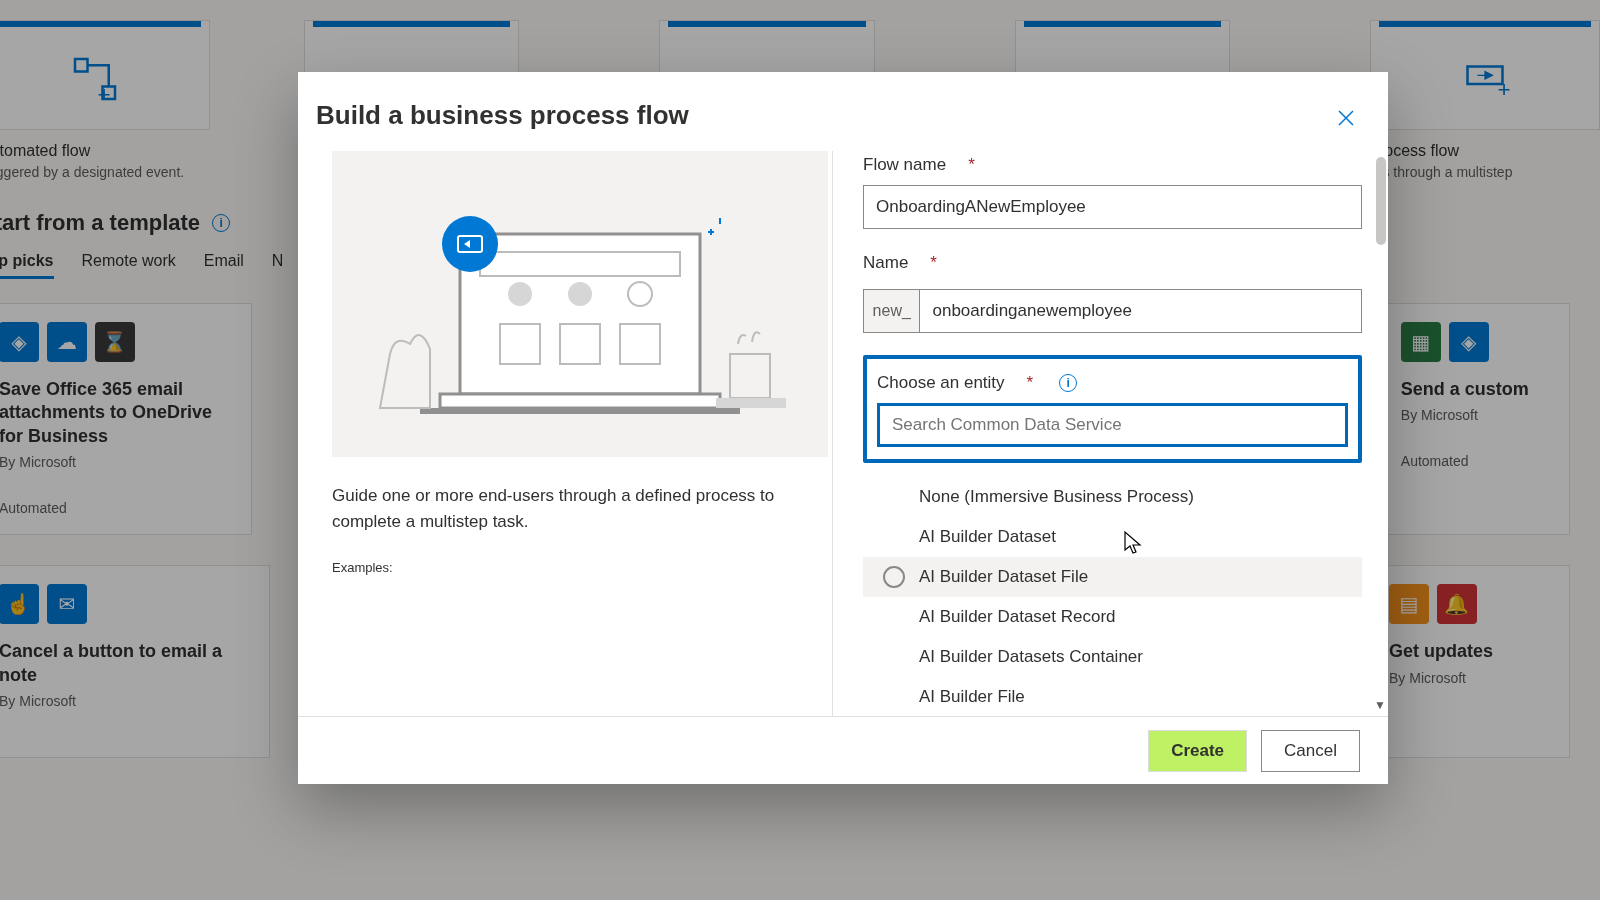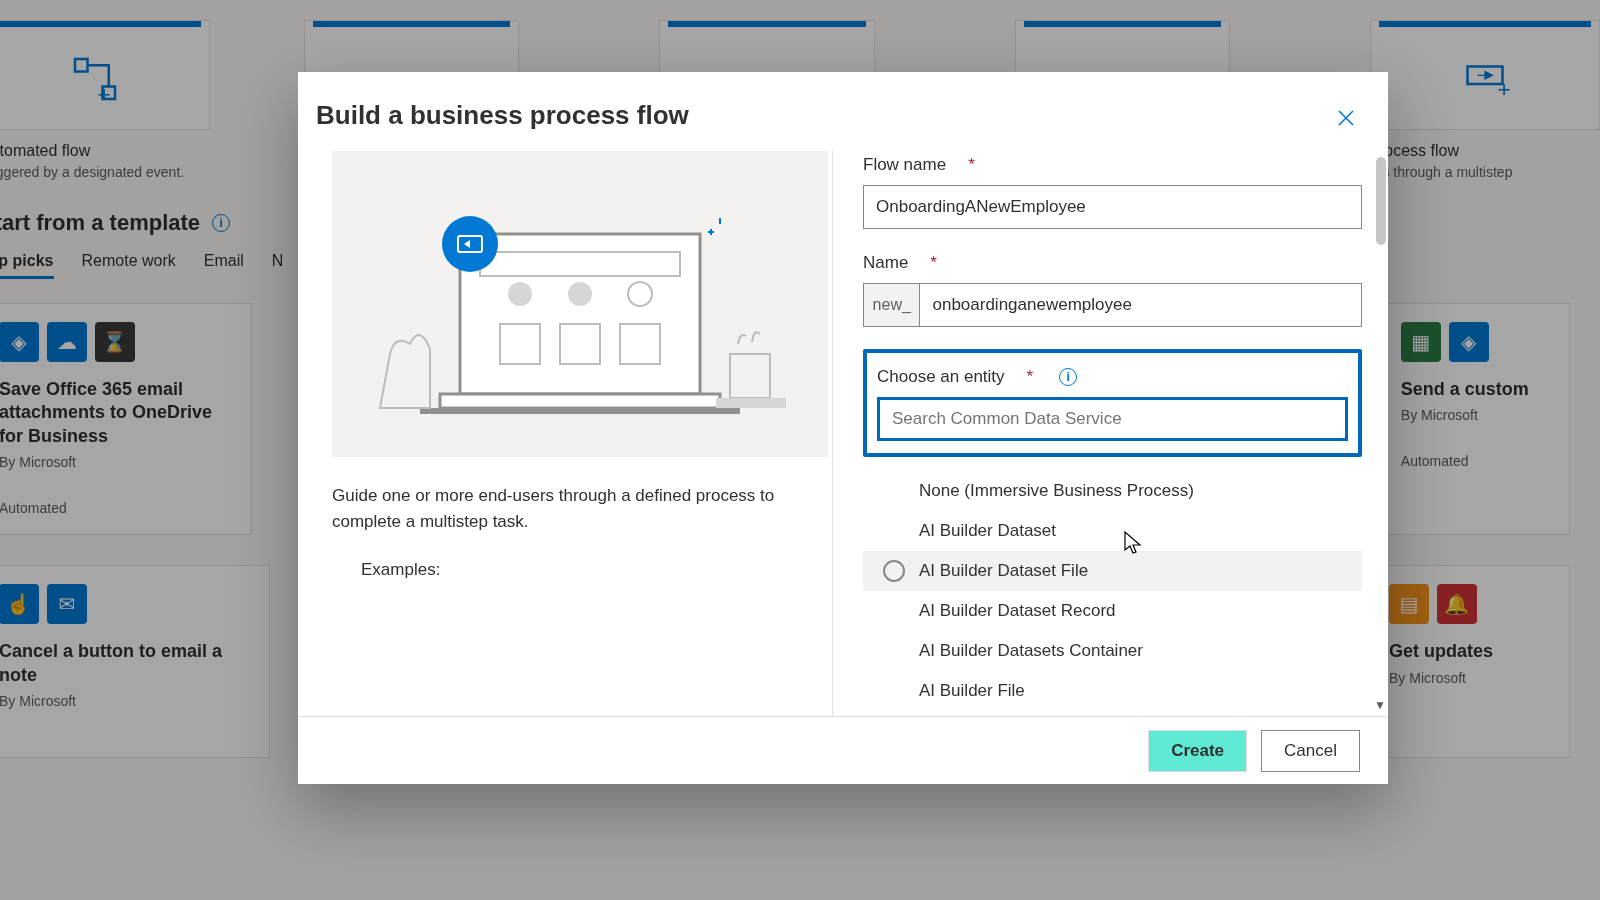--- a/index.html
+++ b/index.html
@@ -69,30 +69,30 @@
   .dialog-body {
     flex:1; display:flex; padding:20px 0 0 34px; overflow:hidden;
   }
   .left-pane { width:500px; padding-right:30px; }
   .right-pane { flex:1; border-left:1px solid #e1dfdd; padding:0 26px 0 30px; position:relative; overflow-y:auto;}
   .illus {
     width:496px; height:306px; background:#f3f2f1;
     display:flex; align-items:center; justify-content:center;
   }
   .desc { font-size:17px; color:#323130; margin-top:26px; line-height:1.55;}
-  .examples-label { font-size:17px; color:#323130; margin-top:24px;margin-left:29px;}
+  .examples-label { font-size:13px; color:#323130; margin-top:24px;}
   .examples-list { margin:8px 0 0 24px; font-size:17px; color:#323130; line-height:1.55;}
   .form-label { font-size:17px; color:#323130; margin-top:4px; display:flex; align-items:center; gap:22px;}
   .req { color:#a4262c; }
   .input {
     width:100%; height:44px; border:1px solid #8a8886;
     font-size:17px; padding:0 12px; margin-top:10px; color:#323130;
     font-family:inherit;
   }
-  .name-row { display:flex; margin-top:10px; }
+  .name-row { display:flex; margin-top:16px; }
   .name-prefix {
     width:64px; height:44px; border:1px solid #8a8886; border-right:none;
     background:#f3f2f1; display:flex; align-items:center; justify-content:center;
     font-size:16px; color:#605e5c;
   }
   .name-row .input { margin-top:0; }
   .entity-box {
     border:4px solid #0068b8; padding:10px 10px 12px 10px; margin-top:22px;
     border-radius:2px;
   }
@@ -118,21 +118,21 @@
   .dialog-footer {
     height:68px; border-top:1px solid #e1dfdd;
     display:flex; align-items:center; justify-content:flex-end;
     gap:14px; padding-right:28px;
   }
   .btn {
     height:42px; padding:0 22px; font-size:17px;
     background:#fff; border:1px solid #8a8886; cursor:pointer;
     font-family:inherit; color:#323130;
   }
-  .btn.primary { background:#5eead4; border:1px solid #dcdcdc; font-weight:600;}
+  .btn.primary { background:#bef264; border:1px solid #dcdcdc; font-weight:600;}
   .scrollbar-stub {
     position:absolute; right:2px; top:6px; width:10px; height:88px;
     background:#c8c6c4; border-radius:5px;
   }
   .scroll-arrow {
     position:absolute; right:2px; bottom:4px; font-size:12px; color:#605e5c;
   }
   .cursor {
     position:absolute; left:1122px; top:530px; width:22px; height:26px;
     pointer-events:none; z-index:999;

